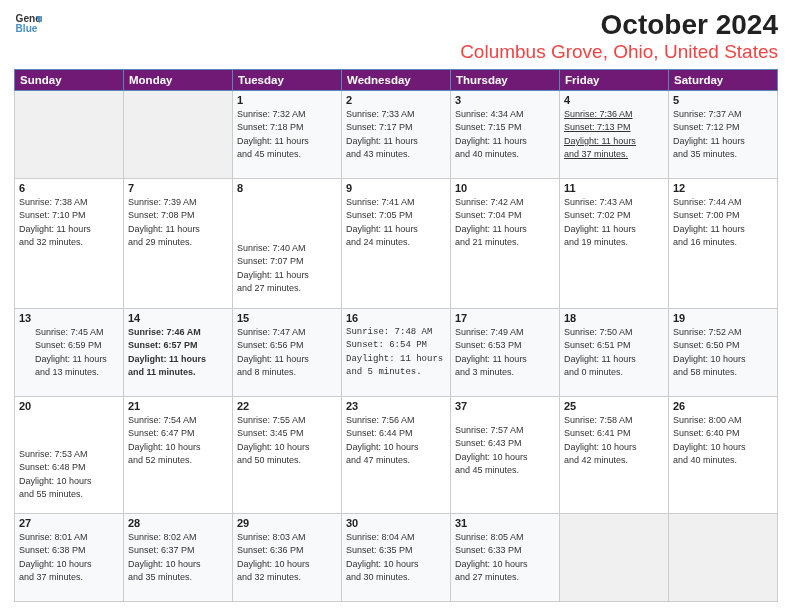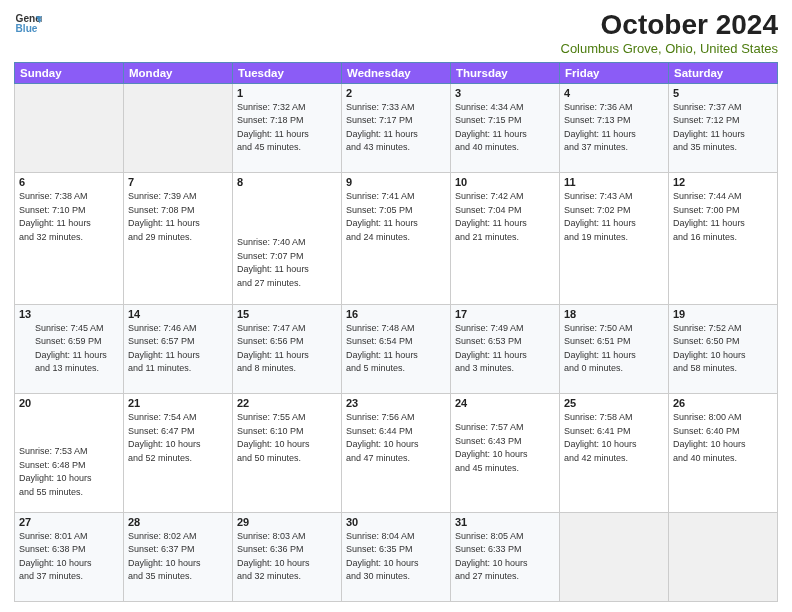--- a/index.html
+++ b/index.html
@@ -35,33 +35,33 @@
     .title-area {
       text-align: right;
     }
     .main-title {
       font-size: 28px;
       font-weight: bold;
       color: #222;
       line-height: 1.1;
     }
     .subtitle {
-      font-size: 13px;
-      color: #4d7c0f;
+      font-size: 19px;
+      color: #ef4444;
       text-align: right;
     }
     .calendar {
       flex: 1;
       border: 1px solid #ccc;
       border-collapse: collapse;
       width: 100%;
       table-layout: fixed;
     }
     .calendar th {
-      background: #8b5cf6;
+      background: #701a75;
       color: #fff;
       font-size: 11.5px;
       font-weight: bold;
       padding: 4px 5px;
       text-align: left;
       border: 1px solid #5588bb;
     }
     .calendar td {
       border: 1px solid #ccc;
       vertical-align: top;
@@ -144,21 +144,21 @@
           </td>
           <td>
             <span class="day-num">3</span>
             <div class="day-info" style="white-space: pre-line;">Sunrise: 4:34 AM
 Sunset: 7:15 PM
 Daylight: 11 hours
 and 40 minutes.</div>
           </td>
           <td>
             <span class="day-num">4</span>
-            <div class="day-info" style="white-space: pre-line;">Sunrise: 7:36 AM
+            <div class="day-info" style="white-space: pre-line; text-decoration: underline;">Sunrise: 7:36 AM
 Sunset: 7:13 PM
 Daylight: 11 hours
 and 37 minutes.</div>
           </td>
           <td>
             <span class="day-num">5</span>
             <div class="day-info" style="white-space: pre-line;">Sunrise: 7:37 AM
 Sunset: 7:12 PM
 Daylight: 11 hours
 and 35 minutes.</div>
@@ -218,35 +218,35 @@
         <tr>
           <td>
             <span class="day-num">13</span>
             <div class="day-info" style="white-space: pre-line; margin-left: 16px;">Sunrise: 7:45 AM
 Sunset: 6:59 PM
 Daylight: 11 hours
 and 13 minutes.</div>
           </td>
           <td>
             <span class="day-num">14</span>
-            <div class="day-info" style="white-space: pre-line;">Sunrise: 7:46 AM
+            <div class="day-info" style="white-space: pre-line; font-weight: bold;">Sunrise: 7:46 AM
 Sunset: 6:57 PM
 Daylight: 11 hours
 and 11 minutes.</div>
           </td>
           <td>
             <span class="day-num">15</span>
             <div class="day-info" style="white-space: pre-line;">Sunrise: 7:47 AM
 Sunset: 6:56 PM
 Daylight: 11 hours
 and 8 minutes.</div>
           </td>
           <td>
             <span class="day-num">16</span>
-            <div class="day-info" style="white-space: pre-line;">Sunrise: 7:48 AM
+            <div class="day-info" style="white-space: pre-line; font-family: Liberation Mono, monospace;">Sunrise: 7:48 AM
 Sunset: 6:54 PM
 Daylight: 11 hours
 and 5 minutes.</div>
           </td>
           <td>
             <span class="day-num">17</span>
             <div class="day-info" style="white-space: pre-line;">Sunrise: 7:49 AM
 Sunset: 6:53 PM
 Daylight: 11 hours
 and 3 minutes.</div>
@@ -277,33 +277,33 @@
           <td>
             <span class="day-num">21</span>
             <div class="day-info" style="white-space: pre-line;">Sunrise: 7:54 AM
 Sunset: 6:47 PM
 Daylight: 10 hours
 and 52 minutes.</div>
           </td>
           <td>
             <span class="day-num">22</span>
             <div class="day-info" style="white-space: pre-line;">Sunrise: 7:55 AM
-Sunset: 6:10 PM
+Sunset: 3:45 PM
 Daylight: 10 hours
 and 50 minutes.</div>
           </td>
           <td>
             <span class="day-num">23</span>
             <div class="day-info" style="white-space: pre-line;">Sunrise: 7:56 AM
 Sunset: 6:44 PM
 Daylight: 10 hours
 and 47 minutes.</div>
           </td>
           <td>
-            <span class="day-num">24</span>
+            <span class="day-num">37</span>
             <div class="day-info" style="white-space: pre-line; margin-top: 12px;">Sunrise: 7:57 AM
 Sunset: 6:43 PM
 Daylight: 10 hours
 and 45 minutes.</div>
           </td>
           <td>
             <span class="day-num">25</span>
             <div class="day-info" style="white-space: pre-line;">Sunrise: 7:58 AM
 Sunset: 6:41 PM
 Daylight: 10 hours

